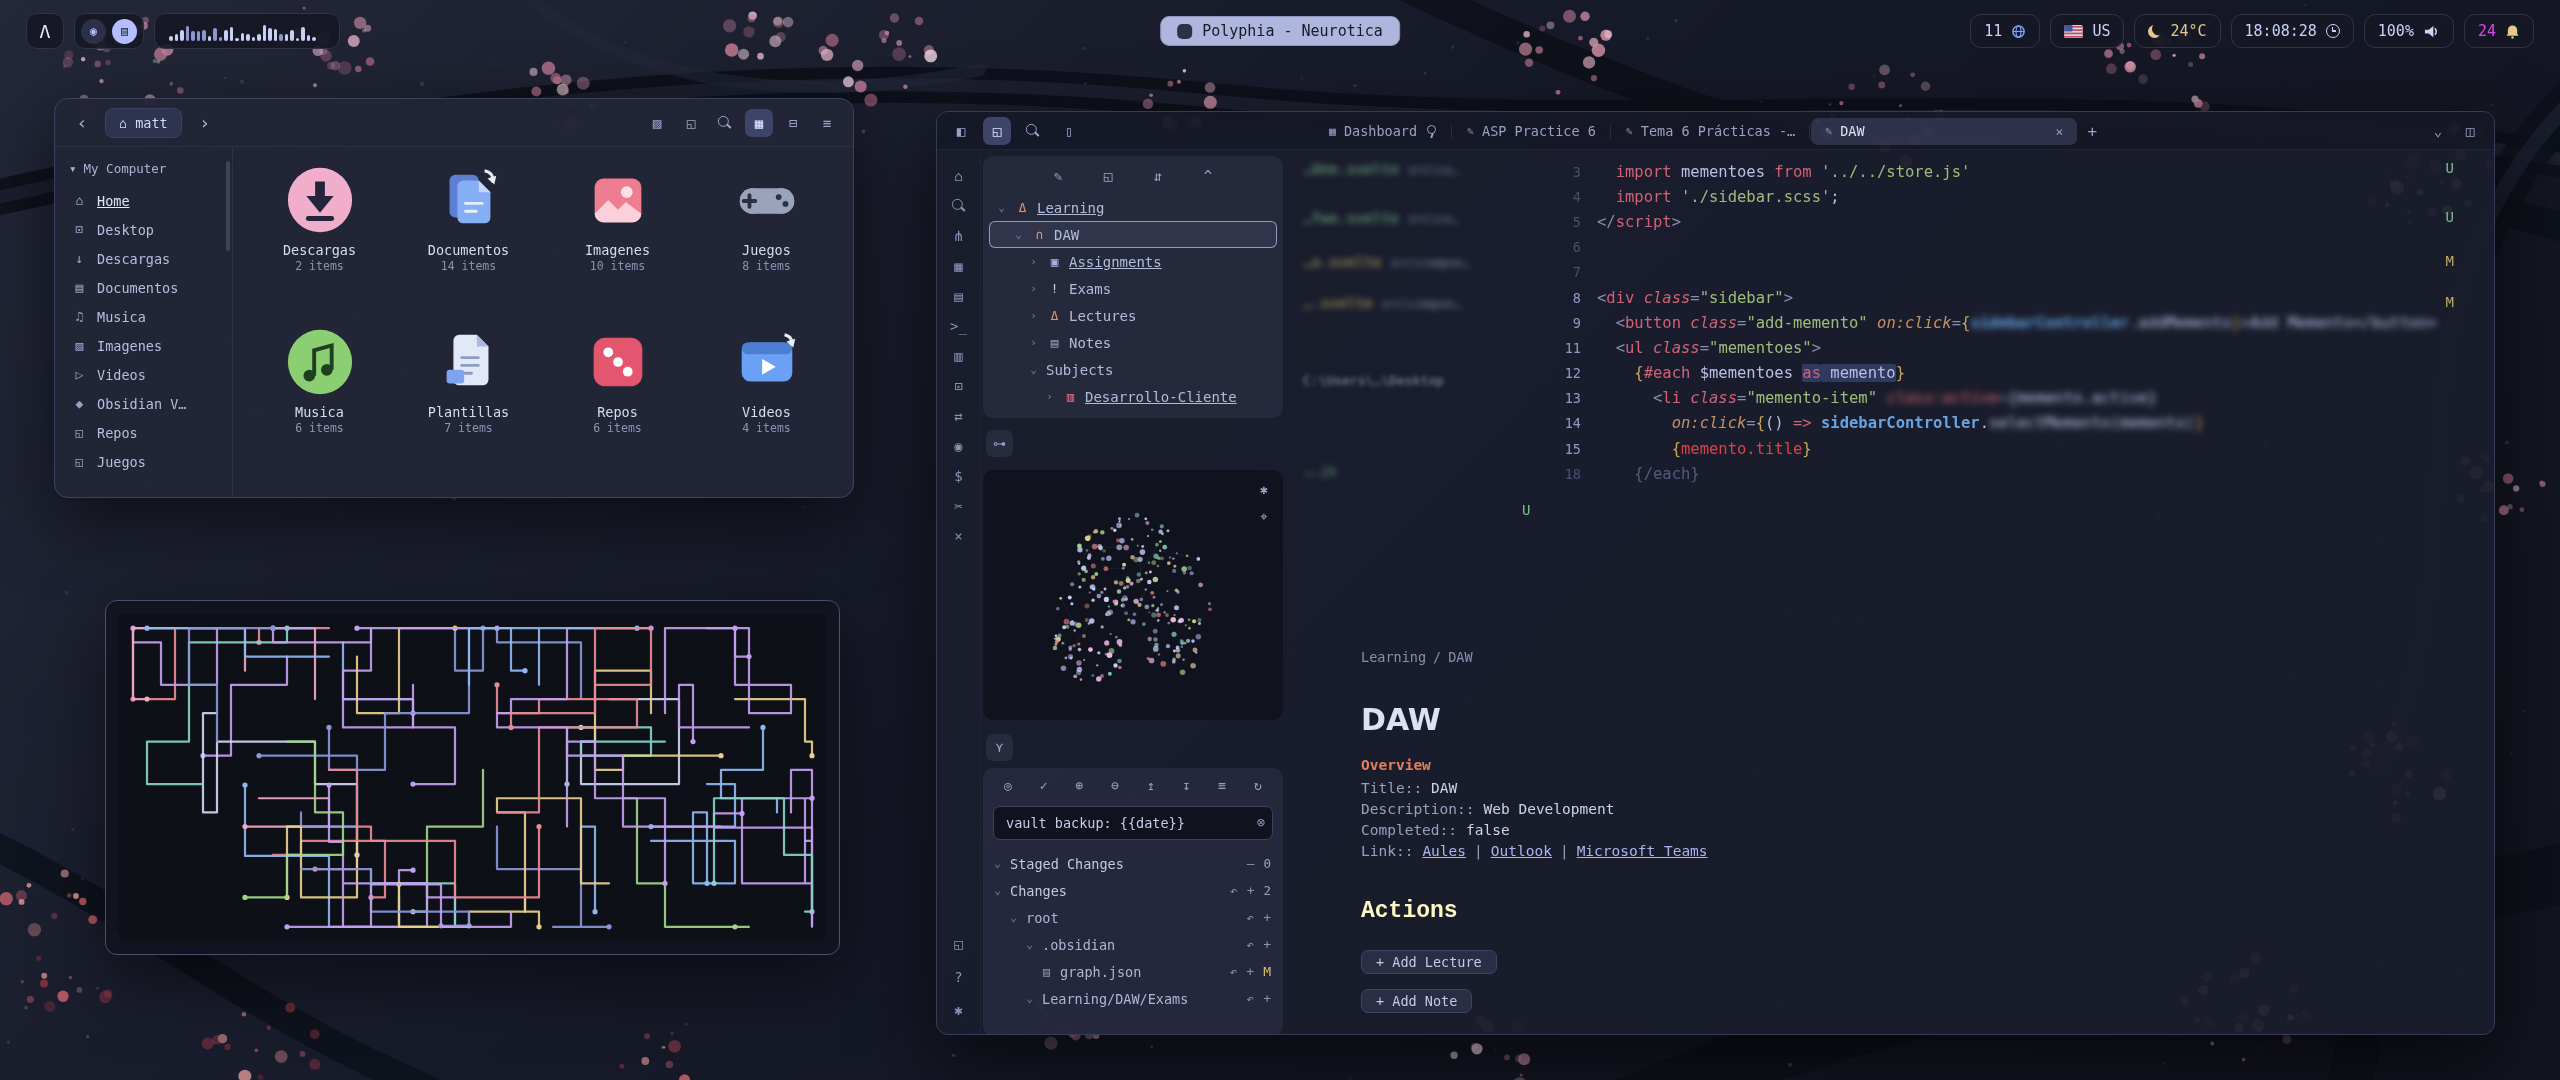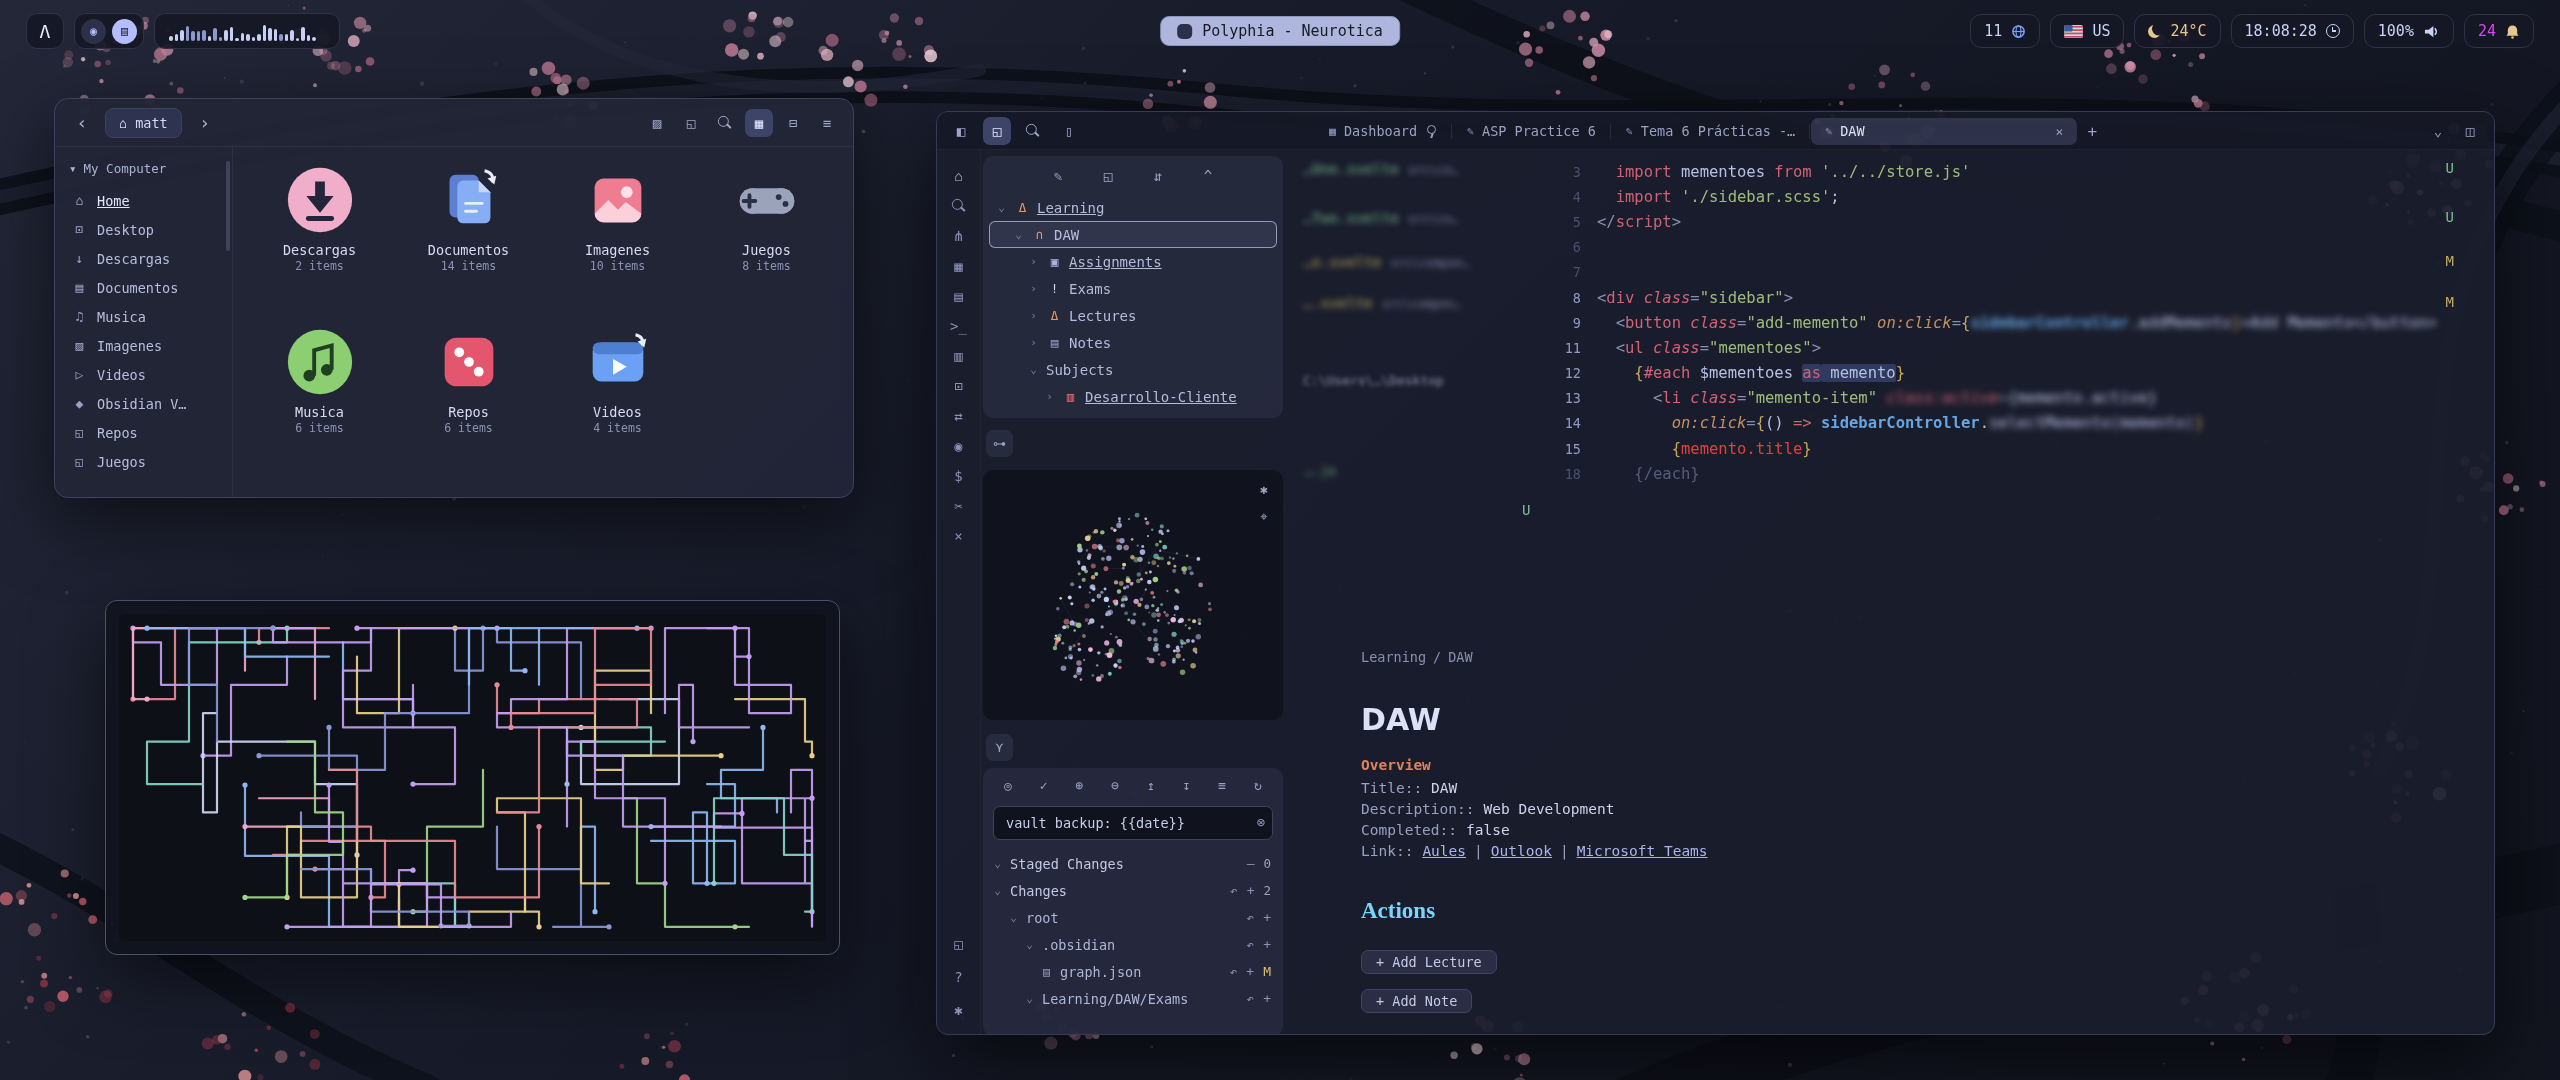--- a/index.html
+++ b/index.html
@@ -131,21 +131,21 @@
 
   .note{position:absolute;left:60px;top:0;right:30px;bottom:0;}
   .note-crumb{position:absolute;top:499px;font-size:13.5px;color:#8890b2;display:flex;gap:7px;}
   .note-title{position:absolute;top:552px;font-size:30px;font-weight:bold;color:#dbe2f6;font-family:"DejaVu Sans",sans-serif;}
   .note-label{position:absolute;top:607px;font-size:14.5px;font-weight:bold;color:#e0825c;}
   .note-field{position:absolute;font-size:14.5px;display:flex;}
   .nf-key{color:#98a0c0;margin-right:9px;}
   .nf-val{color:#ccd3ec;}
   .nf-link{color:#aab4ee;text-decoration:underline;cursor:pointer;}
   .nf-sep{color:#98a0c0;margin:0 8px;}
-  .note-actions-title{position:absolute;top:748px;font-size:23px;font-weight:bold;color:#7dd3fc;font-family:Liberation Serif, serif;}
+  .note-actions-title{position:absolute;top:748px;font-size:23px;font-weight:bold;color:#fef9c3;font-family:Liberation Mono, monospace;}
   .note-btn{position:absolute;left:0;height:24px;padding:0 14px;background:rgba(44,48,70,.9);border:1px solid #3e4464;border-radius:7px;color:#c2cae6;font-size:13.5px;display:flex;align-items:center;cursor:pointer;}
   .note-btn.b1{top:800px;} .note-btn.b2{top:839px;}
 
   
   .gi-search::before{content:"";position:absolute;width:9px;height:9px;border:1.7px solid currentColor;border-radius:50%;left:50%;top:50%;transform:translate(-65%,-65%);}
   .gi-search::after{content:"";position:absolute;width:6px;height:1.8px;background:currentColor;border-radius:1px;left:50%;top:50%;transform:translate(15%,120%) rotate(45deg);}
 </style>
 </head>
 <body>
 
@@ -920,20 +920,32 @@
             <circle cx="38" cy="38" r="33" fill="#8ccf72"></circle>
             <path d="M32 52V26l18-5v25" stroke="#1f4020" stroke-width="4" fill="none"></path>
             <circle cx="27" cy="52" r="6" fill="#1f4020"></circle>
             <circle cx="45" cy="46" r="6" fill="#1f4020"></circle>
           </svg>
         <span class="folder-name">Musica</span>
         <span class="folder-count">6 items</span>
       </div>
       <div class="folder">
         <svg viewBox="0 0 76 76">
+            <path d="M22 16a6 6 0 016-6h18l12 12v34a6 6 0 01-6 6H28a6 6 0 01-6-6z" fill="#e2e8f8"></path>
+            <path d="M46 10l12 12H46z" fill="#aab9de"></path>
+            <rect x="29" y="32" width="20" height="3" rx="1.5" fill="#8e9cc0"></rect>
+            <rect x="29" y="40" width="20" height="3" rx="1.5" fill="#8e9cc0"></rect>
+            <rect x="29" y="48" width="13" height="3" rx="1.5" fill="#8e9cc0"></rect>
+            <rect x="15" y="46" width="18" height="14" rx="3" fill="#7ea4f0"></rect>
+          </svg>
+        <span class="folder-name">Plantillas</span>
+        <span class="folder-count">7 items</span>
+      </div>
+      <div class="folder">
+        <svg viewBox="0 0 76 76">
             <rect x="13" y="13" width="50" height="50" rx="12" fill="#e4556e"></rect>
             <circle cx="28" cy="28" r="5" fill="#fff"></circle>
             <circle cx="38" cy="38" r="5" fill="#fff"></circle>
             <circle cx="48" cy="48" r="5" fill="#fff"></circle>
           </svg>
         <span class="folder-name">Repos</span>
         <span class="folder-count">6 items</span>
       </div>
       <div class="folder">
         <svg viewBox="0 0 76 76">

